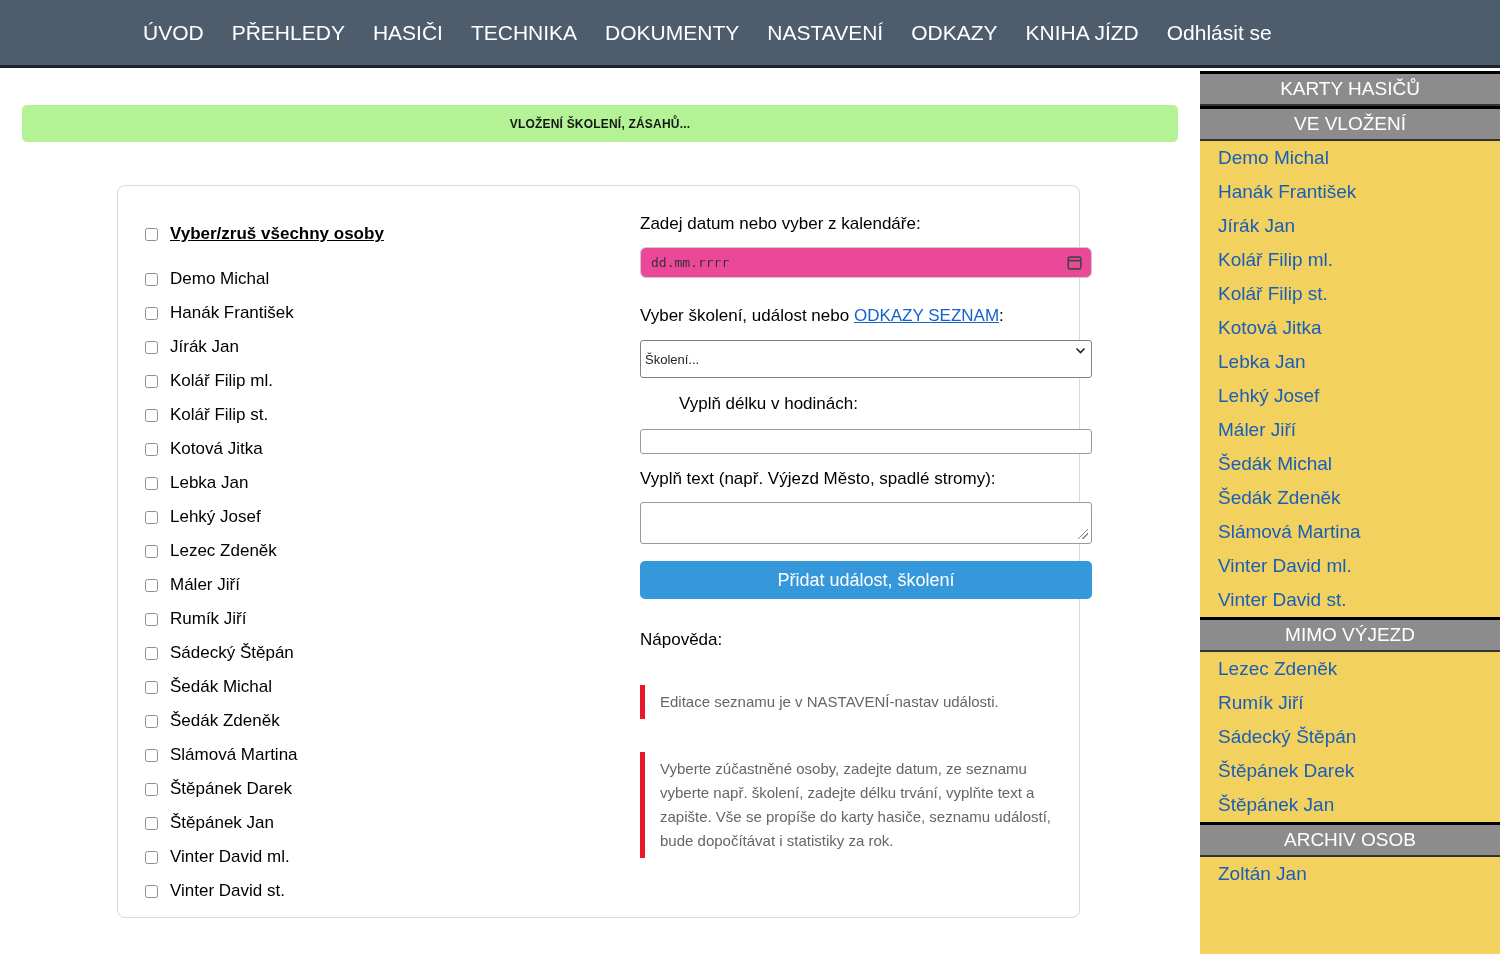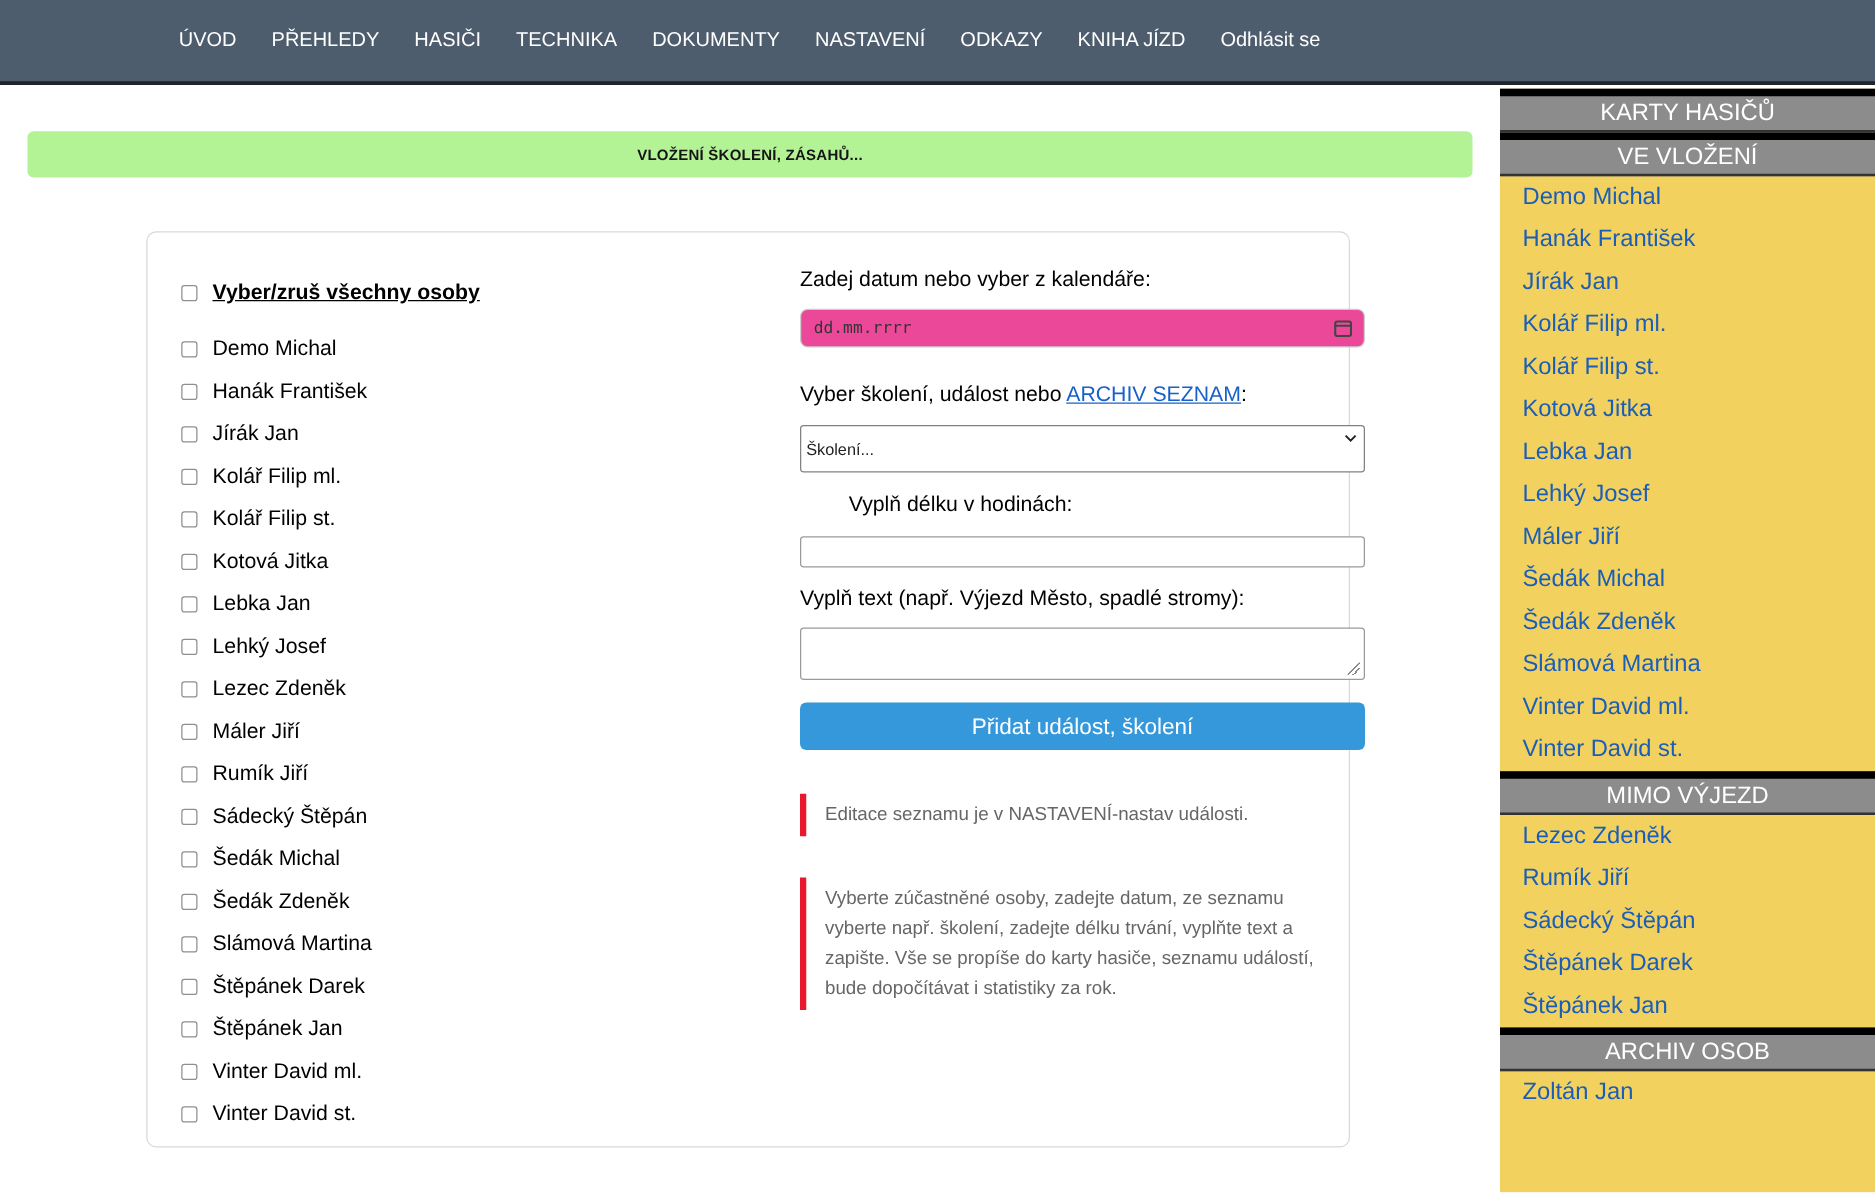--- a/index.html
+++ b/index.html
@@ -6,21 +6,21 @@
   html,body { margin:0; padding:0; background:#fff; }
   body { font-family:"Liberation Sans", sans-serif; }
   .page { position:relative; width:1500px; height:954px; overflow:hidden; background:#fff; }
 
   
   .navbar {
     position:absolute; left:0; top:0; width:1500px; height:68px;
     background:#4e5d6d; border-bottom:3px solid #1e242a;
     display:flex; align-items:center; padding-left:143px; gap:28px;
   }
-  .nav-item { color:#ffffff; font-size:16px; white-space:nowrap; cursor:pointer; }
+  .nav-item { color:#ffffff; font-size:21px; white-space:nowrap; cursor:pointer; }
 
   
   .banner {
     position:absolute; left:22px; top:105px; width:1156px; height:37px;
     background:#b3f396; border-radius:5px;
     display:flex; align-items:center; justify-content:center;
     font-size:12px; font-weight:bold; color:#151515; letter-spacing:.2px;
   }
 
   
@@ -92,21 +92,21 @@
   .help-quote.q1 { margin-top:33px; }
   .help-quote.q2 { margin-top:35px; }
 
   
   .sidebar {
     position:absolute; right:0; top:71px; width:300px; height:883px;
     background:#f2d15f;
   }
   .side-header {
     height:35px; background:#8c8c8c;
-    border-top:6px solid #000000; border-bottom:2px solid #333;
+    border-top:3px solid #000000; border-bottom:2px solid #333;
     color:#fff; font-size:19px;
     display:flex; align-items:center; justify-content:center;
   }
   .side-item {
     height:34px; display:flex; align-items:center; padding-left:18px;
     color:#1a5eb8; font-size:19px; cursor:pointer;
   }
 </style>
 </head>
 <body>
@@ -219,21 +219,21 @@
       <div class="form-label">Zadej datum nebo vyber z kalendáře:</div>
       <div class="input-wrap">
         <input class="date-input" type="text" placeholder="dd.mm.rrrr" style="">
         <svg class="calendar-icon" viewBox="0 0 15 15">
           <rect x="1.2" y="2.2" width="12.6" height="11.6" rx="1.6" fill="none" stroke="#444" stroke-width="1.7"></rect>
           <line x1="1.2" y1="5.6" x2="13.8" y2="5.6" stroke="#444" stroke-width="1.7"></line>
         </svg>
       </div>
 
       <div class="form-label" style="margin-top:28px; margin-bottom:0;">
-        <span>Vyber školení, událost nebo </span><span class="lbl-link">ARCHIV SEZNAM</span><span>:</span>
+        <span>Vyber školení, událost nebo </span><span class="lbl-link">ODKAZY SEZNAM</span><span>:</span>
       </div>
       <div class="select-wrap">
         <select class="event-select">
           <option>Školení...</option>
         </select>
         <svg class="chevron-icon" width="11" height="11" viewBox="0 0 11 11">
           <polyline points="1.5,3.5 5.5,7.5 9.5,3.5" fill="none" stroke="#222" stroke-width="1.6"></polyline>
         </svg>
       </div>
 
@@ -241,20 +241,21 @@
       <input class="hours-input" type="text" style="">
 
       <div class="form-label" style="margin-top:15px;">Vyplň text (např. Výjezd Město, spadlé stromy):</div>
       <div class="text-area-wrap">
         <textarea class="text-area" style=""></textarea>
         <span class="resize-handle"></span>
       </div>
 
       <button class="submit-btn">Přidat událost, školení</button>
 
+      <div class="help-title">Nápověda:</div>
       <div>
           <div class="help-quote q2">Editace seznamu je v NASTAVENÍ-nastav události.</div>
           <div class="help-quote q1">Vyberte zúčastněné osoby, zadejte datum, ze seznamu vyberte např. školení, zadejte délku trvání, vyplňte text a zapište. Vše se propíše do karty hasiče, seznamu událostí, bude dopočítávat i statistiky za rok.</div>
         </div>
 
     </div>
   </div>
 
   <div class="sidebar">
     <div class="side-header">KARTY HASIČŮ</div>

